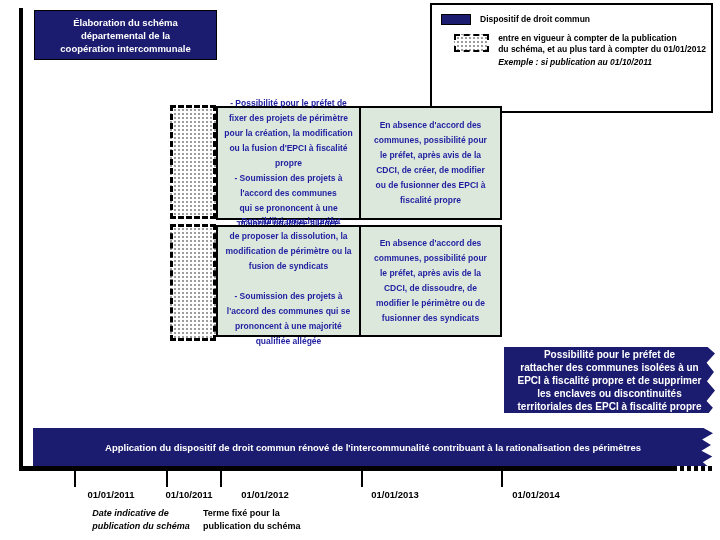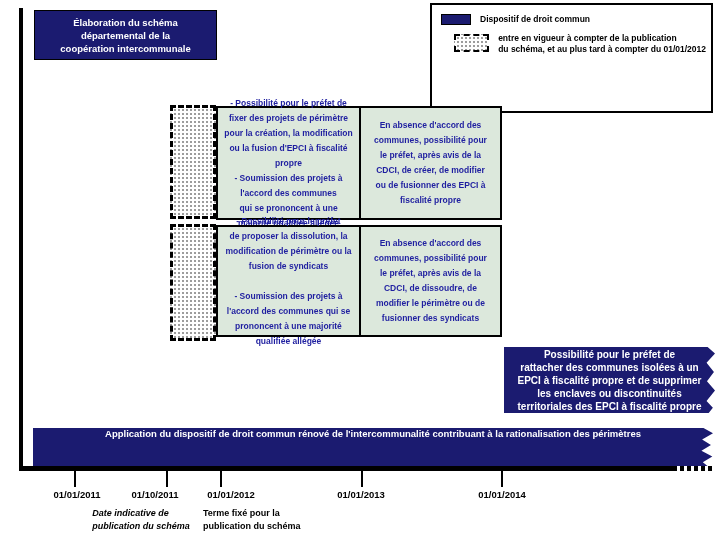--- a/index.html
+++ b/index.html
@@ -45,28 +45,28 @@
   .green-1b{left:359px;top:106px;width:143px;height:114px;}
   .green-2a{left:216px;top:225px;width:145px;height:112px;}
   .green-2b{left:359px;top:225px;width:143px;height:112px;}
 
   
   .prefect-box{left:504px;top:347px;width:211px;height:66px;background:var(--navy,#1b1b70);
     color:#fff;font-weight:bold;font-size:10px;line-height:13px;display:flex;align-items:flex-end;
     justify-content:center;text-align:center;
     clip-path:polygon(0 0,96.5% 0,100% 10%,96% 24%,99.5% 38%,96.2% 52%,100% 66%,96% 82%,99% 92%,97% 100%,0 100%);}
   .banner{left:33px;top:428px;width:680px;height:38px;background:var(--navy,#1b1b70);
-    color:#fff;font-weight:bold;font-size:9.5px;display:flex;align-items:flex-start;justify-content:center;
+    color:#fff;font-weight:bold;font-size:9.5px;display:flex;align-items:center;justify-content:center;
     text-align:center;
     clip-path:polygon(0 0,98.6% 0,100% 14%,98.4% 30%,99.7% 45%,98.3% 60%,99.9% 75%,98.5% 90%,99.2% 100%,0 100%);}
 
   
   .origin-label{left:0;top:479px;width:54px;text-align:center;font-weight:bold;font-size:9px;line-height:11px;color:#000;}
   .tick{top:471px;width:2px;height:16px;background:#000;}
-  .date-label{top:489px;transform:translateX(-50%);font-weight:bold;font-size:9.5px;color:#000;white-space:nowrap;}
+  .date-label{top:489px;transform:translateX(-50%);font-weight:bold;font-size:9.5px;color:#000;white-space:nowrap;margin-left:34px;}
   .note{top:507px;font-weight:bold;font-size:9px;line-height:12.5px;color:#000;}
   .note-centered{transform:translateX(-50%);text-align:left;font-style:italic;}
 </style>
 </head>
 <body style="--navy: #1b1b70; --green: #dce8dc; --text_navy: #1f1fa0;">
 
 <div class="canvas">
 
   <div class="abs vaxis"></div>
   <div class="abs haxis"></div>
@@ -81,20 +81,21 @@
   <div class="abs legend">
     <div class="legend-row">
       <span class="swatch swatch-navy"></span>
       <span class="legend-text">Dispositif de droit commun</span>
     </div>
     <div class="legend-row top">
       <span class="swatch-dotted"></span>
       <div>
         <div class="legend-text preline">entre en vigueur à compter de la publication
 du schéma, et au plus tard à compter du 01/01/2012</div>
+        <div class="legend-example">Exemple : si publication au 01/10/2011</div>
       </div>
     </div>
   </div>
 
   <div class="abs dashed-box dashed-1"></div>
   <div class="abs green-box green-1a">
     <span class="preline">- Possibilité pour le préfet de
 fixer des projets de périmètre
 pour la création, la modification
 ou la fusion d'EPCI à fiscalité

